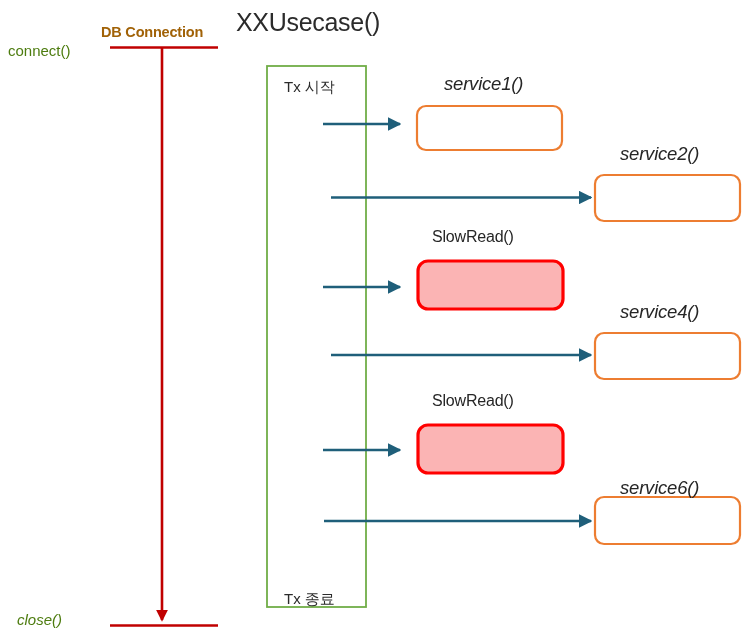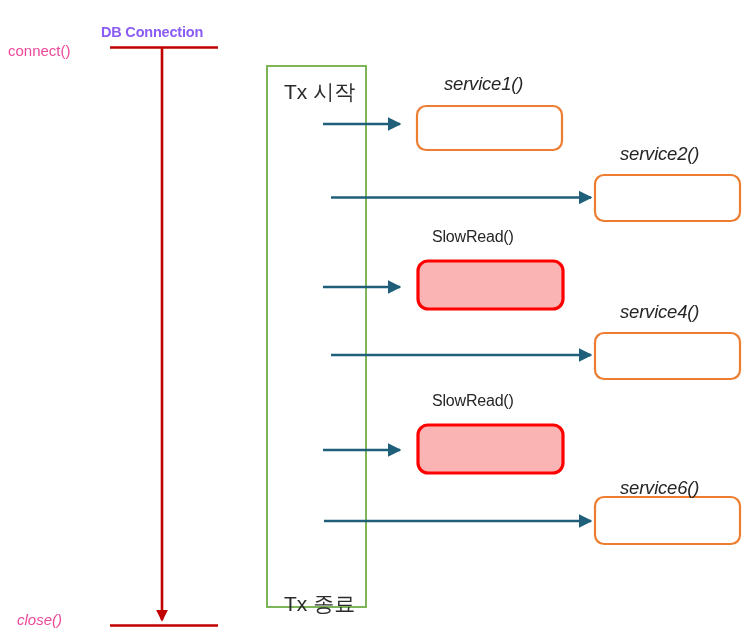--- a/index.html
+++ b/index.html
@@ -29,40 +29,40 @@
     font-family: "Liberation Sans", sans-serif;
   }
   .lbl-title {
     font-size: 25px;
     color: #2b2b2b;
     letter-spacing: -0.3px;
   }
   .lbl-db {
     font-size: 14.5px;
     font-weight: bold;
-    color: #8b5cf6;
+    color: #a16207;
     letter-spacing: -0.2px;
   }
   .lbl-conn {
     font-size: 15px;
-    color: #ec4899;
+    color: #4d7c0f;
   }
   .lbl-service {
     font-size: 18.5px;
     color: #262626;
     letter-spacing: -0.2px;
     font-style: italic;
   }
   .lbl-slow {
     font-size: 16px;
     color: #262626;
     letter-spacing: -0.2px;
   }
   .lbl-tx {
-    font-size: 21px;
+    font-size: 15px;
     color: #2b2b2b;
   }
 </style>
 </head>
 <body>
 
 <div id="canvas">
 
   <svg id="diagram" viewBox="0 0 754 642" xmlns="http://www.w3.org/2000/svg">
 
@@ -105,20 +105,21 @@
       <rect x="418" y="261" width="145" height="48" rx="10" ry="10" fill="#FBB4B4" stroke="#FF0000" stroke-width="3.2"></rect>
 
       <rect x="595" y="333" width="145" height="46" rx="9" ry="9" fill="#FFFFFF" stroke="#ED7D31" stroke-width="2.2"></rect>
 
       <rect x="418" y="425" width="145" height="48" rx="10" ry="10" fill="#FBB4B4" stroke="#FF0000" stroke-width="3.2"></rect>
 
       <rect x="595" y="497" width="145" height="47" rx="9" ry="9" fill="#FFFFFF" stroke="#ED7D31" stroke-width="2.2"></rect>
     </g>
   </svg>
 
+  <div class="lbl lbl-title" style="left:236px; top:8px;">XXUsecase()</div>
 
   <div class="lbl lbl-db" style="left:101px; top:24px;">DB Connection</div>
 
   <div class="lbl lbl-conn" style="left:8px; top:42px;">connect()</div>
 
   <div class="lbl lbl-conn" style="left:17px; top:611px;font-style:italic;">close()</div>
 
   <div class="lbl lbl-tx" style="left:284px; top:78px;">Tx 시작</div>
 
   <div class="lbl lbl-tx" style="left:284px; top:578px;margin-top:12px;">Tx 종료</div>

